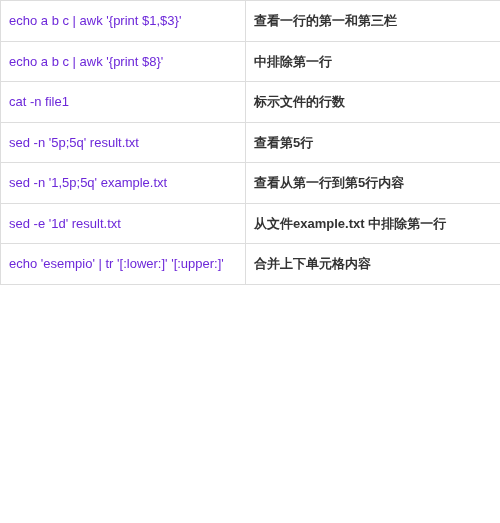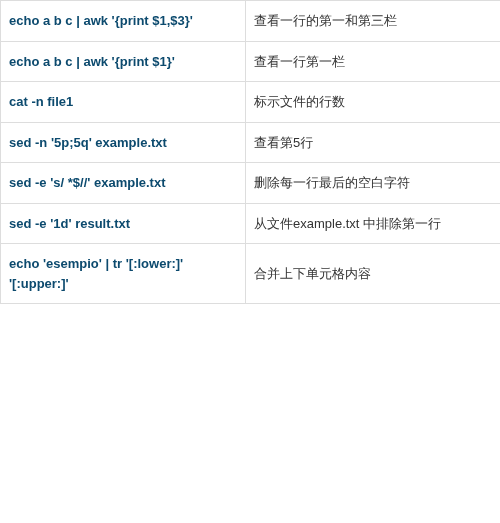--- a/index.html
+++ b/index.html
@@ -19,24 +19,25 @@
     table-layout: fixed;
   }
   col.command { width: 245px; }
   col.desc { width: 255px; }
   td {
     border: 1px solid #ddd;
     padding: 10px 8px;
     vertical-align: middle;
     word-wrap: break-word;
     line-height: 1.5;
+    font-weight: bold;
   }
   td.cmd {
-    font-weight: bold;
-    color: #0c4a6e;
+    font-weight: normal;
+    color: #6d28d9;
     margin-top: 36px;
   }
   td.desc {
     color: #333;
   }
 </style>
 </head>
 <body>
 
 <div class="wrapper">
@@ -44,34 +45,34 @@
     <colgroup>
       <col class="command">
       <col class="desc">
     </colgroup>
     <tbody id="tbody">
         <tr>
           <td class="cmd">echo a b c | awk '{print $1,$3}'</td>
           <td class="desc">查看一行的第一和第三栏</td>
         </tr>
         <tr>
-          <td class="cmd">echo a b c | awk '{print $1}'</td>
-          <td class="desc">查看一行第一栏</td>
+          <td class="cmd">echo a b c | awk '{print $8}'</td>
+          <td class="desc">中排除第一行</td>
         </tr>
         <tr>
           <td class="cmd">cat -n file1</td>
           <td class="desc">标示文件的行数</td>
         </tr>
         <tr>
-          <td class="cmd">sed -n '5p;5q' example.txt</td>
+          <td class="cmd">sed -n '5p;5q' result.txt</td>
           <td class="desc">查看第5行</td>
         </tr>
         <tr>
-          <td class="cmd">sed -e 's/ *$//' example.txt</td>
-          <td class="desc">删除每一行最后的空白字符</td>
+          <td class="cmd">sed -n '1,5p;5q' example.txt</td>
+          <td class="desc">查看从第一行到第5行内容</td>
         </tr>
         <tr>
           <td class="cmd">sed -e '1d' result.txt</td>
           <td class="desc">从文件example.txt 中排除第一行</td>
         </tr>
         <tr>
           <td class="cmd">echo 'esempio' | tr '[:lower:]' '[:upper:]'</td>
           <td class="desc">合并上下单元格内容</td>
         </tr>
       </tbody>

